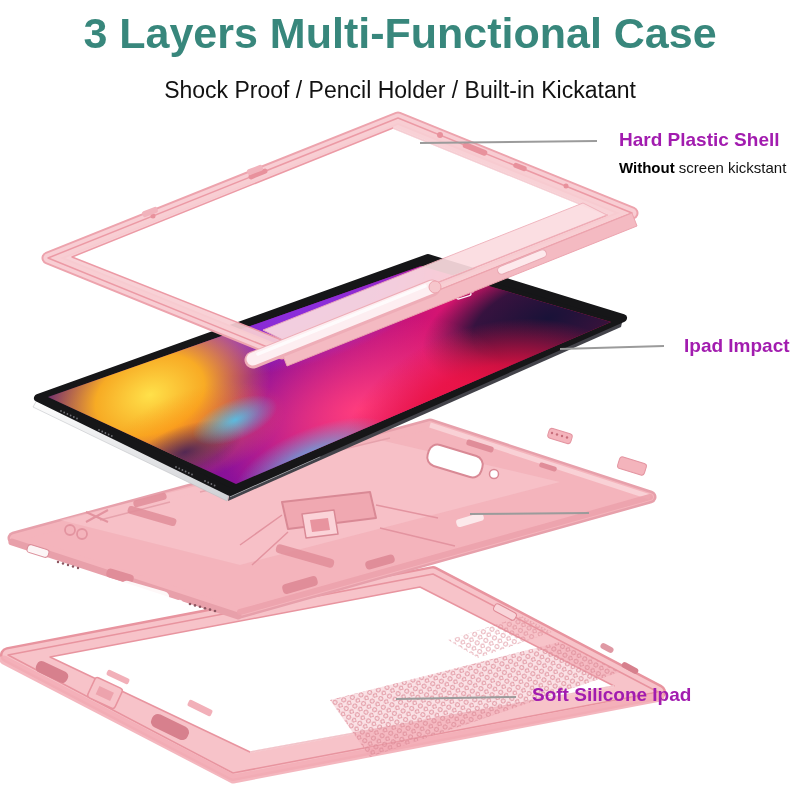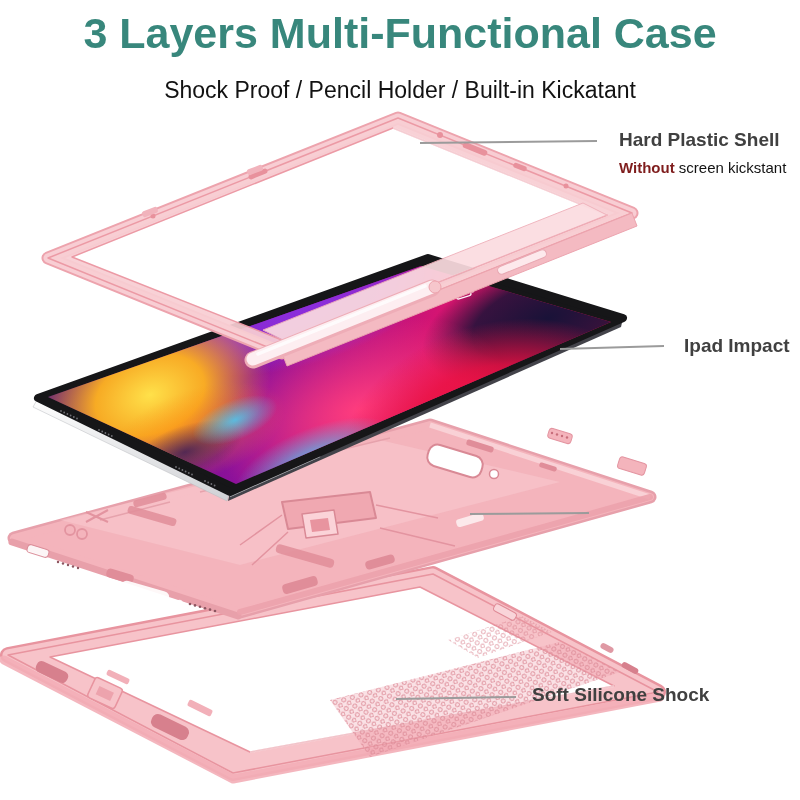--- a/index.html
+++ b/index.html
@@ -9,23 +9,23 @@
   }
   .scene{position:absolute;left:0;top:0;}
   .header{position:absolute;left:0;top:10px;width:800px;text-align:center;}
   .header .title{
     font-size:43px;font-weight:bold;color:#38877c;letter-spacing:0px;line-height:1.1;
   }
   .header .subtitle{
     margin-top:20px;font-size:23px;color:#121212;
   }
   .ann{position:absolute;white-space:nowrap;}
-  .ann .ann-title{font-size:19px;font-weight:bold;color:#404040;}
+  .ann .ann-title{font-size:19px;font-weight:bold;color:#a21caf;}
   .ann .ann-note{margin-top:8px;font-size:15px;color:#121212;}
-  .ann .hl{color:#7f1d1d;font-weight:bold;}
+  .ann .hl{color:#000000;font-weight:bold;}
 </style>
 </head>
 <body>
 
 <div class="stage">
 
   <svg class="scene" width="800" height="800" viewBox="0 0 800 800">
     <defs>
       <linearGradient id="silverGrad" x1="0" y1="0" x2="0" y2="1">
         <stop offset="0" stop-color="#ffffff"></stop>
@@ -335,16 +335,16 @@
     <div class="ann-title">Hard Plastic Shell</div>
     <div class="ann-note"><span class="hl">Without</span><span> screen kickstant</span></div>
   </div>
 
   <div class="ann" style="left:684px;top:335px">
     <div class="ann-title">Ipad Impact</div>
   </div>
 
 
   <div class="ann" style="left:532px;top:684px">
-    <div class="ann-title">Soft Silicone Shock</div>
+    <div class="ann-title">Soft Silicone Ipad</div>
   </div>
 
 </div>
 
 </body></html>

